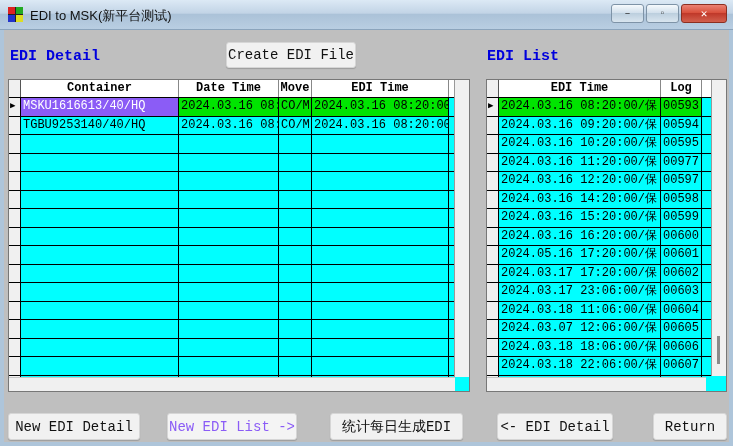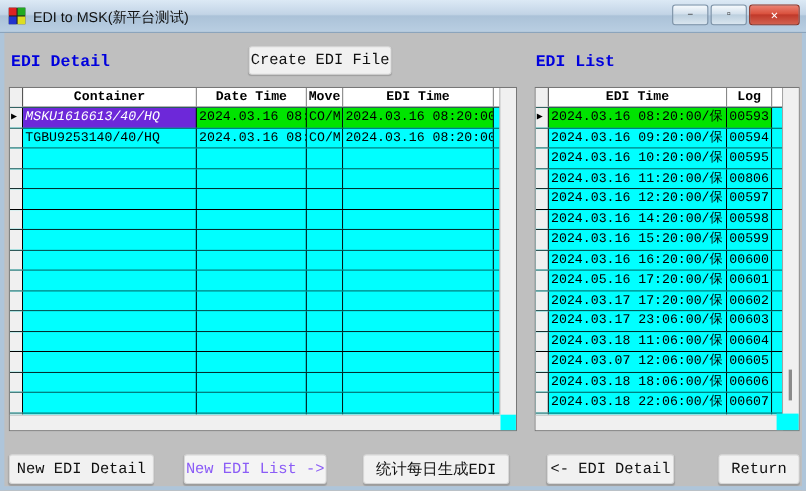--- a/index.html
+++ b/index.html
@@ -65,21 +65,21 @@
   .grid-header .hc.sel{background:#f0f0f0;border-right:1px solid #555;}
   .rows{position:absolute;left:0;right:0;top:18px;bottom:0;overflow:hidden;background:#00ffff;}
   .row{display:flex;height:18.5px;border-bottom:1px solid #000;box-sizing:border-box;}
   .cell{
     font-size:12px;color:#000;line-height:17px;padding-left:2px;
     border-right:1px solid #000;box-sizing:border-box;
     overflow:hidden;white-space:nowrap;background:#00ffff;
   }
   .cell.selcol{background:#f0f0f0;padding-left:1px;font-size:9px;line-height:16px;color:#000;}
   .cell.bg-green{background:#00e400;}
-  .cell.active{background:#6d28d9;color:#ffffff;font-style:italic;}
+  .cell.active{background:#8b5cf6;color:#ffffff;}
   .cell.part{border-right:none;}
   
   .c-sel{width:12px;flex:none;}
   .c-cont{width:158px;flex:none;}
   .c-date{width:100px;flex:none;}
   .c-move{width:33px;flex:none;}
   .c-edi{width:137px;flex:none;}
   .c-part{flex:1;}
   
   .r-sel{width:12px;flex:none;}
@@ -290,21 +290,21 @@
         </div>
         <div class="row">
           <div class="cell selcol r-sel"></div>
           <div class="cell r-time">2024.03.16 10:20:00/保</div>
           <div class="cell r-log">00595</div>
           <div class="cell r-part part"></div>
         </div>
         <div class="row">
           <div class="cell selcol r-sel"></div>
           <div class="cell r-time">2024.03.16 11:20:00/保</div>
-          <div class="cell r-log">00806</div>
+          <div class="cell r-log">00977</div>
           <div class="cell r-part part"></div>
         </div>
         <div class="row">
           <div class="cell selcol r-sel"></div>
           <div class="cell r-time">2024.03.16 12:20:00/保</div>
           <div class="cell r-log">00597</div>
           <div class="cell r-part part"></div>
         </div>
         <div class="row">
           <div class="cell selcol r-sel"></div>

